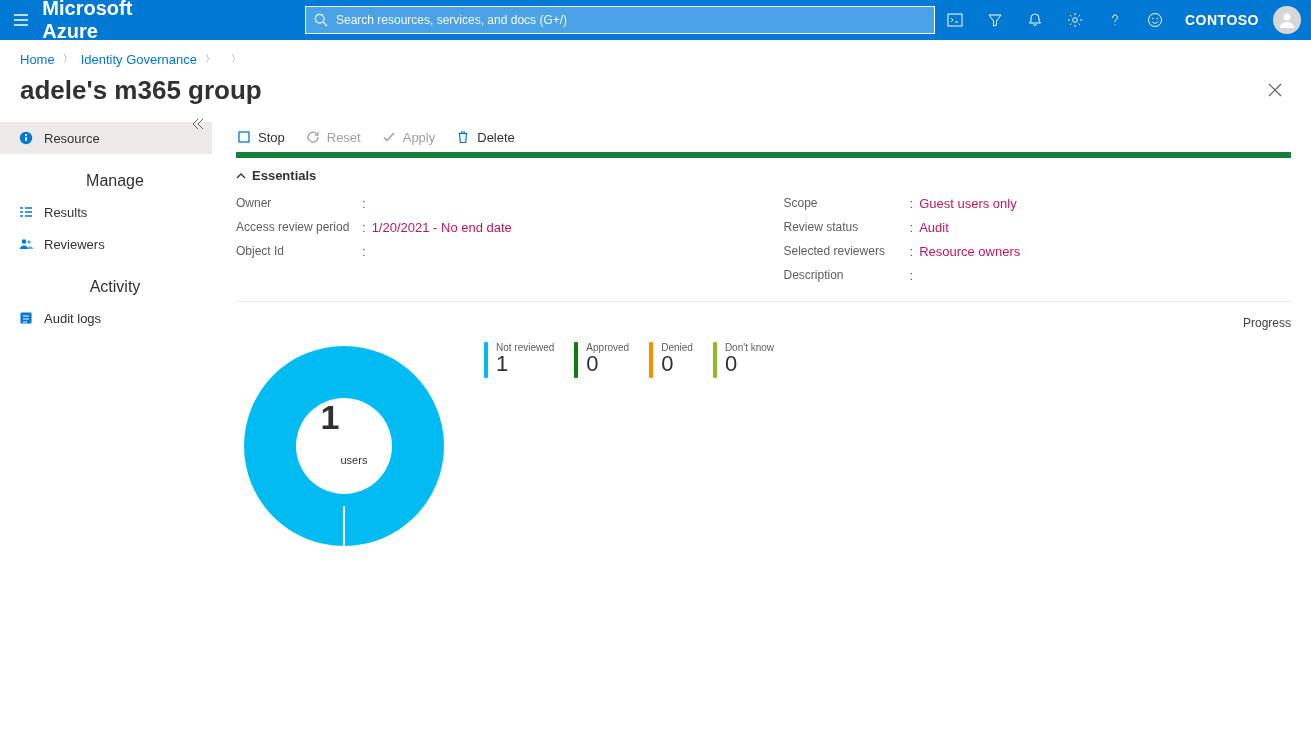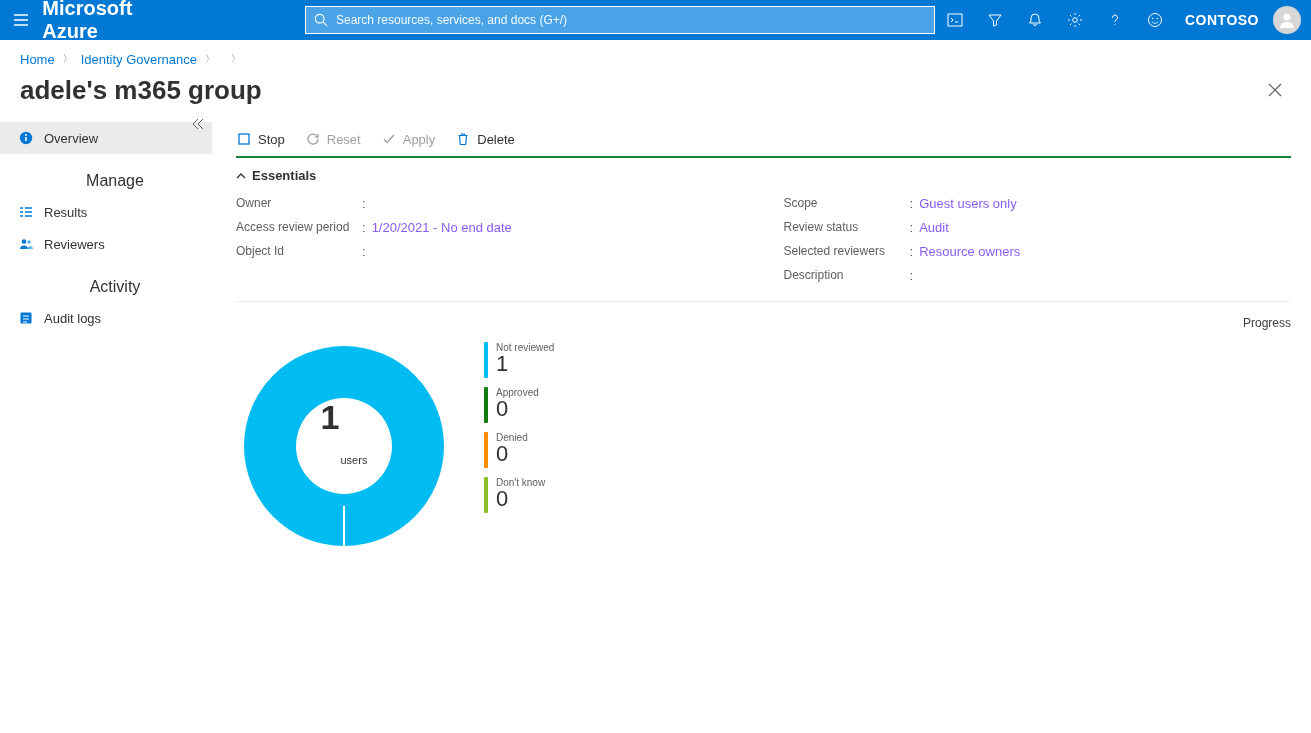--- a/index.html
+++ b/index.html
@@ -33,46 +33,46 @@
   .sidebar { width:212px; flex-shrink:0; padding-top:8px; position:relative; }
   .collapse { position:absolute; top:4px; right:8px; color:#605e5c; font-size:12px; cursor:pointer; }
   .nav-item { height:32px; display:flex; align-items:center; padding-left:18px; font-size:13px; cursor:pointer; }
   .nav-item.selected { background:#edebe9; font-weight:400; }
   .nav-item .ni-icon { width:16px; height:16px; margin-right:10px; display:flex; align-items:center; justify-content:center; }
   .nav-section { font-size:16px; font-weight:400; color:#323130; padding:18px 0 6px 18px;text-align:center; }
 
   .main { flex:1; padding:8px 20px 0 24px; overflow:auto; }
 
   
-  .toolbar { display:flex; align-items:center; height:36px; border-bottom:2px solid #15803d; gap:20px; }
+  .toolbar { display:flex; align-items:center; height:36px; border-bottom:6px solid #15803d; gap:20px; }
   .tb-btn { display:flex; align-items:center; gap:6px; font-size:13px; cursor:pointer; }
   .tb-btn.disabled { color:#a19f9d; cursor:default; }
   .tb-btn .tb-icon { width:16px; height:16px; display:flex; align-items:center; justify-content:center; }
 
   
   .essentials-head { display:flex; align-items:center; gap:6px; padding:10px 0 8px 0; font-size:13px; cursor:pointer; }
   .ess-grid { display:flex; gap:40px; font-size:13px; color:#323130; padding-bottom:14px; border-bottom:1px solid #edebe9; }
   .ess-col { flex:1; }
   .ess-row { display:flex; align-items:center; height:24px; }
   .ess-label { width:120px; color:#605e5c; font-size:12px; }
   .ess-label.wide { width:120px; }
   .ess-colon { margin:0 6px; color:#605e5c; }
-  .ess-val { color:#8b5cf6; }
+  .ess-val { color:#be185d; }
 
   
   .progress-title { font-size:12px; color:#404040; padding:14px 0 8px 0;text-align:right; }
   .progress-body { display:flex; align-items:flex-start; gap:40px; }
   .donut-wrap { position:relative; width:200px; height:200px; margin:8px 0 0 8px; }
   .donut { width:200px; height:200px; border-radius:50%; background:#00bcf2; display:flex; align-items:center; justify-content:center; position:relative; }
   .donut-hole { width:96px; height:96px; border-radius:50%; background:#fff; display:flex; align-items:baseline; justify-content:center; }
   .donut-num { font-size:34px; font-weight:600; }
   .donut-unit { font-size:11px; font-weight:400; align-self:flex-end; margin-bottom:28px; margin-left:1px; }
   .donut-tick { position:absolute; bottom:0; left:50%; width:2px; height:20%; background:#fff; transform:translateX(-50%); }
 
-  .legend { display:flex; flex-direction:column; gap:9px; padding-top:4px; }
+  .legend { display:flex; flex-direction:row; gap:20px; padding-top:4px; }
   .leg-item { display:flex; align-items:flex-start; gap:8px; }
   .leg-bar { width:4px; height:36px; border-radius:1px; }
   .leg-text { display:flex; flex-direction:column; }
   .leg-label { font-size:10px; color:#605e5c; }
   .leg-val { font-size:22px; font-weight:400; color:#323130; line-height:1; }
 
 </style>
 </head>
 <body>
 
@@ -165,21 +165,21 @@
     </div>
 
     <div class="nav-item selected">
       <span class="ni-icon">
           <svg width="14" height="14" viewBox="0 0 14 14">
             <circle cx="7" cy="7" r="6.2" fill="#0078d4"></circle>
             <rect x="6.2" y="6" width="1.6" height="4" fill="#fff"></rect>
             <circle cx="7" cy="4" r="1" fill="#fff"></circle>
           </svg>
         </span>
-      <span>Overview</span>
+      <span>Resource</span>
     </div>
 
     <div class="nav-section">Manage</div>
     <div class="nav-item">
       <span class="ni-icon">
           <svg width="14" height="14" viewBox="0 0 14 14">
             <path d="M1 3h3M6 3h7M1 7h3M6 7h7M1 11h3M6 11h7" stroke="#0078d4" stroke-width="1.3"></path>
           </svg>
         </span>
       <span>Results</span>

